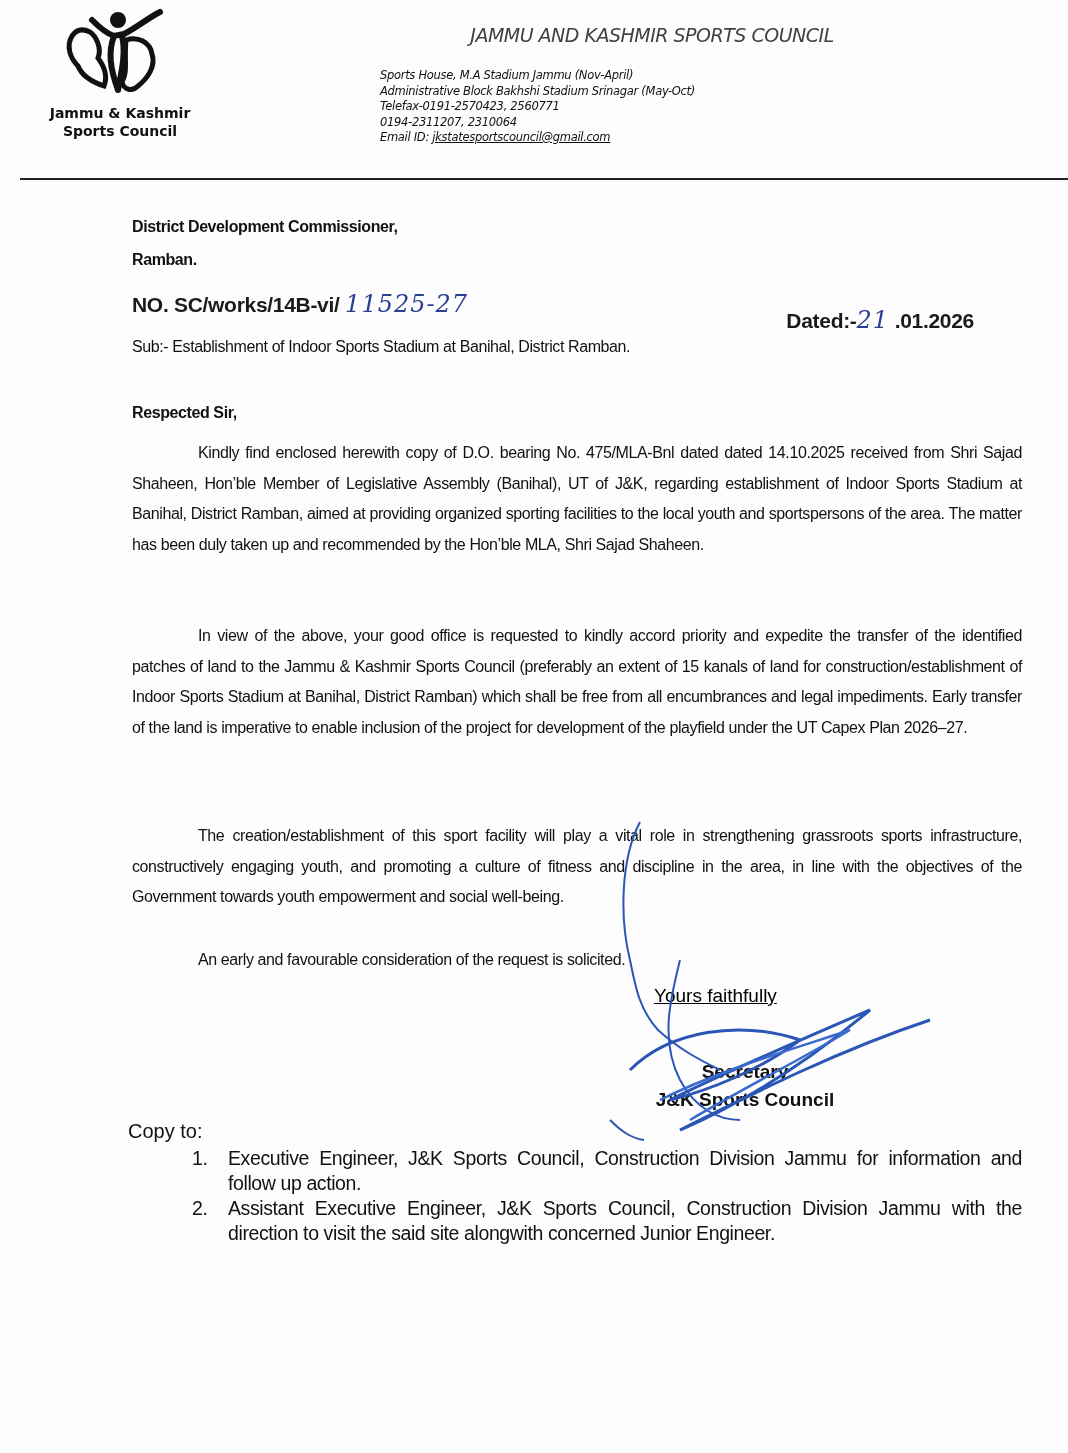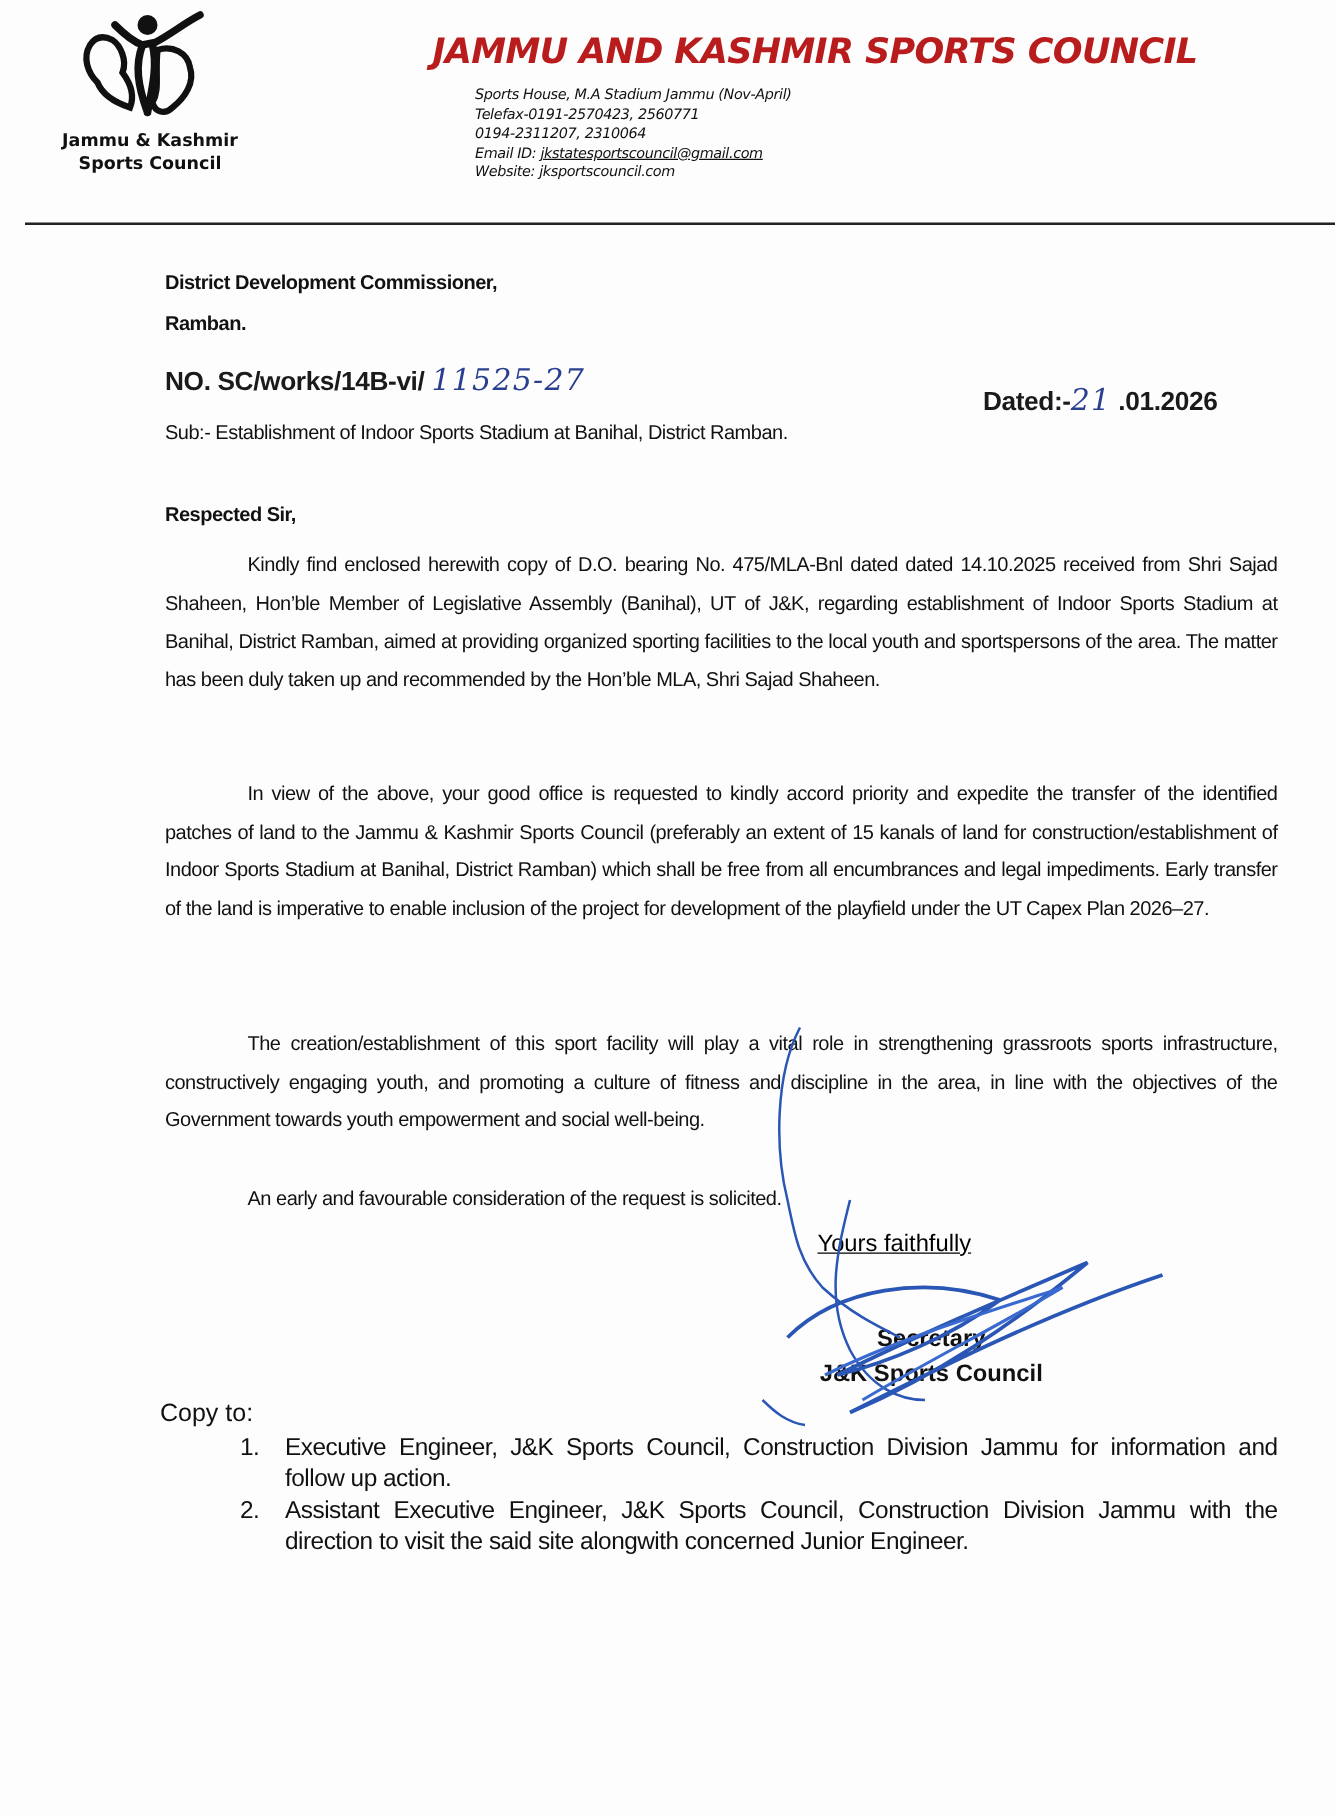--- a/index.html
+++ b/index.html
@@ -11,22 +11,22 @@
 
   
   .logo { position: absolute; left: 30px; top: 6px; width: 160px; height: 150px; }
   .logo svg { position: absolute; left: 22px; top: 0; }
   .logo-text {
     position: absolute; left: 0; top: 98px; width: 180px; text-align: center;
     font-family: "DejaVu Sans", sans-serif; font-weight: bold; font-size: 14px; line-height: 18px; color: #111;
   }
   .org-title {
     position: absolute; left: 342px; top: 24px; width: 620px; text-align: center;
-    font-family: "DejaVu Sans", sans-serif; font-weight: bold; font-style: italic;
-    font-size: 28px; letter-spacing: -0.5px; color: #b91c1c;
+    font-family: "DejaVu Sans", sans-serif; font-weight: normal; font-style: italic;
+    font-size: 19px; letter-spacing: -0.5px; color: #404040;
   }
   .address {
     position: absolute; left: 380px; top: 68px; width: 560px; text-align: left;
     font-family: "DejaVu Sans", sans-serif; font-style: italic; font-size: 11.5px; line-height: 15.5px; color: #111;
     letter-spacing: -0.3px;
   }
   .address .link { text-decoration: underline; }
   .header-rule { position: absolute; left: 20px; top: 178px; width: 1048px; height: 2px; background: #222; }
 
   
@@ -80,27 +80,25 @@
     <div class="logo-text">
       <div>Jammu &amp; Kashmir</div>
       <div>Sports Council</div>
     </div>
   </div>
 
   <div class="org-title">JAMMU AND KASHMIR SPORTS COUNCIL</div>
 
   <div class="address">
     <div>Sports House, M.A Stadium Jammu (Nov-April)</div>
+    <div>Administrative Block Bakhshi Stadium Srinagar (May-Oct)</div>
     <div>Telefax-0191-2570423, 2560771</div>
     <div>0194-2311207, 2310064</div>
     <div>
       <span>Email ID: </span><span class="link">jkstatesportscouncil@gmail.com</span>
-    </div>
-    <div>
-      <span>Website: </span><span>jksportscouncil.com</span>
     </div>
   </div>
 
   <div class="header-rule"></div>
 
   <div class="text addressee bold">
     <div>District Development Commissioner,</div>
     <div>Ramban.</div>
   </div>
 

